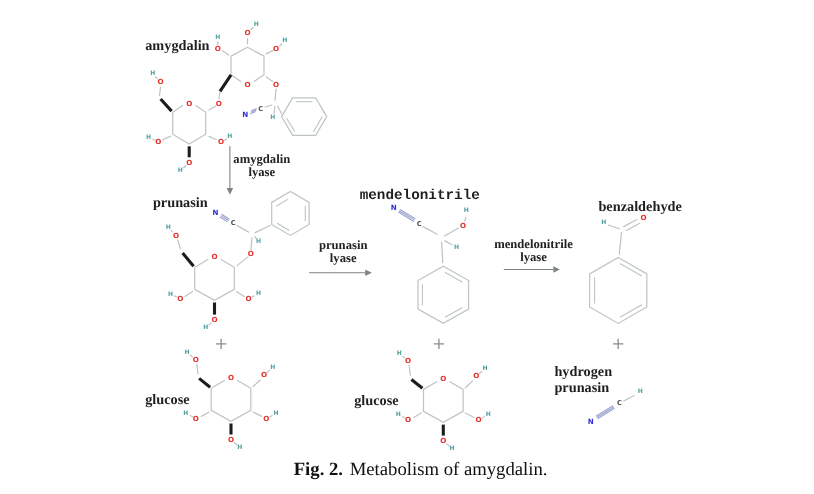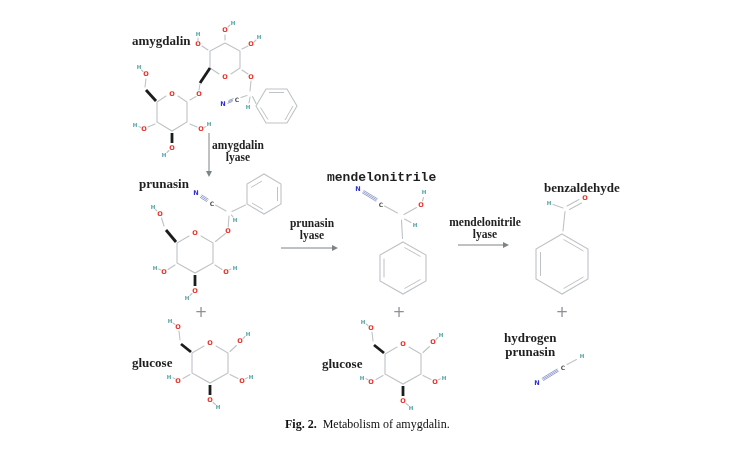--- a/index.html
+++ b/index.html
@@ -3,22 +3,22 @@
 <meta charset="utf-8">
 <style>
   html,body{margin:0;padding:0;background:#fff;}
   .page{position:relative;width:740px;height:449px;background:#ffffff;overflow:hidden;
         font-family:"Liberation Serif",serif;}
   .art{position:absolute;left:0;top:0;}
   .lbl{position:absolute;font-family:"Liberation Serif",serif;font-weight:600;
        font-size:13px;color:#1f1f1f;white-space:nowrap;}
   .enz{position:absolute;font-family:"Liberation Serif",serif;font-weight:600;
        font-size:11.5px;line-height:12px;color:#222;text-align:center;}
-  .hcn-lbl{line-height:13.5px;text-align:center;}
-  .caption{position:absolute;left:285px;top:417px;font-size:12px;color:#101010;
+  .hcn-lbl{line-height:13.5px;}
+  .caption{position:absolute;left:267px;top:417px;font-size:17px;color:#101010;
            white-space:nowrap;font-weight:400;}
   .caption .fig{font-weight:700;margin-right:6px;}
   
   .b{stroke:#bdc3c6;stroke-width:1.1;fill:none;stroke-linecap:round;}
   .w{stroke:#1a1c1e;stroke-width:2.8;fill:none;stroke-linecap:butt;}
   .t{stroke:#99a2cf;stroke-width:1;fill:none;}
   .d{stroke:#bdc3c6;stroke-width:1;fill:none;}
   .arw{stroke:#7d8487;stroke-width:1;fill:none;}
   .arwh{fill:#7d8487;stroke:none;}
   text{font-family:"DejaVu Sans",sans-serif;text-anchor:middle;dominant-baseline:central;}

